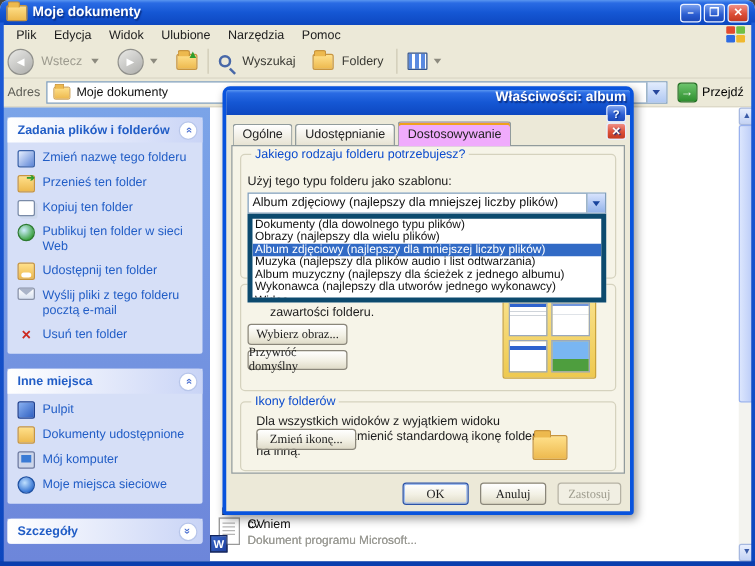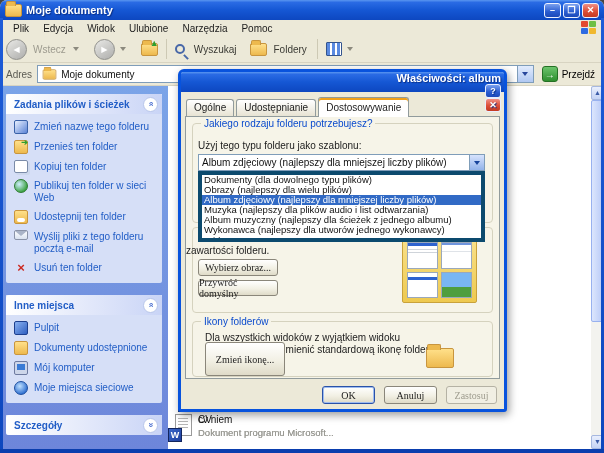--- a/index.html
+++ b/index.html
@@ -126,54 +126,54 @@
   .dlg-title{height:20px;background:linear-gradient(180deg,#5a96f0 0%,#2a6be4 12%,#1557d4 50%,#0d47c0 100%);
     display:flex;align-items:flex-end;padding:0 3px 0 6px;color:#fff;font-weight:bold;font-size:11px;
     border-radius:2px 2px 0 0;text-shadow:1px 1px 1px #0a2f86;flex-direction:column;}
   .dlg-title-text{flex:1;}
   .dlg-btn{width:16px;height:14px;border-radius:3px;margin-left:2px;border:1px solid #e8eeff;color:#fff;
     font-size:9px;line-height:12px;text-align:center;font-weight:bold;}
   .dlg-body{position:relative;height:317px;}
   .tabs{position:absolute;left:5px;top:5px;display:flex;align-items:flex-end;z-index:3;}
   .tab{height:17px;padding:2px 7px 0 7px;background:linear-gradient(180deg,#ffffff,#e7e3d3);
     border:1px solid #919b9c;border-bottom:none;border-radius:3px 3px 0 0;margin-right:2px;font-size:10px;color:#222;}
-  .tab.active{height:20px;background:#ffffff;box-shadow:inset 0 2px 0 #f0a11c;padding-top:4px;margin-bottom:-1px;}
+  .tab.active{height:20px;background:#f0abfc;box-shadow:inset 0 2px 0 #f0a11c;padding-top:4px;margin-bottom:-1px;}
   .tab-page{position:absolute;left:4px;right:4px;top:24px;height:263px;background:#f6f4e8;
     border:1px solid #919b9c;}
   .gbox{position:absolute;border:1px solid #d5d2be;border-radius:4px;}
   .glegend{position:absolute;top:-6px;left:8px;background:#f6f4e8;padding:0 3px;color:#0b4bcd;font-size:10px;}
   .g1{left:6px;right:6px;top:6px;height:100px;}
   .g2{left:6px;right:6px;top:110px;height:86px;}
   .g3{left:6px;right:6px;top:204px;height:56px;}
   .combo-label{position:absolute;left:12px;top:23px;color:#1c1c1c;}
   .combo{position:absolute;left:12px;right:14px;top:37px;height:17px;background:#fff;border:1px solid #7f9db9;
     display:flex;align-items:center;}
   .combo-value{flex:1;padding:0 3px;color:#111;white-space:nowrap;overflow:hidden;}
   .combo-btn{width:15px;height:15px;background:linear-gradient(180deg,#d7e3fd,#93b3ea);border-left:1px solid #7f9db9;
     display:flex;align-items:center;justify-content:center;}
   .combo-btn .caret{border-top-color:#17439c;}
   .droplist{position:absolute;left:12px;right:14px;top:54px;height:71px;background:#fff;
     border:4px solid #0c4a6e;z-index:6;font-size:9.5px;overflow:hidden;}
   .droplist-item{height:10.1px;line-height:10.1px;padding-left:2px;color:#111;white-space:nowrap;}
   .droplist-item.selected{background:#316ac5;color:#fff;}
-  .partial-text{position:absolute;left:0;top:128px;color:#1c1c1c;}
+  .partial-text{position:absolute;left:30px;top:128px;color:#1c1c1c;}
   .xpbtn{background:linear-gradient(180deg,#ffffff,#f2f0e4 55%,#dfdbc8);border:1px solid #8a867a;border-radius:3px;
     display:flex;align-items:center;justify-content:center;font-size:10px;color:#1c1c1c;font-family:Liberation Serif, serif;}
   .btn-choose{position:absolute;left:12px;top:142px;width:80px;height:17px;}
   .btn-restore{position:absolute;left:12px;top:163px;width:80px;height:16px;}
   .preview{position:absolute;left:216px;top:120px;width:75px;height:66px;border:1px solid #c9a23b;border-radius:2px;
     background:linear-gradient(180deg,#f9e18a,#eec94f);padding:4px;display:grid;grid-template-columns:1fr 1fr;
     grid-template-rows:1fr 1fr;gap:3px;}
   .th{background:#fff;border:1px solid #9aa8bb;}
   .th1{background:linear-gradient(180deg,#2e63cf 0 3px,#fff 3px 6px,#cfd4da 6px 7px,#fff 7px 9px,#cfd4da 9px 10px,#fff 10px);}
   .th2{background:linear-gradient(180deg,#6f95dd 0 2px,#fff 2px 8px,#dfe3e8 8px 9px,#fff 9px);}
   .th3{background:linear-gradient(180deg,#fff 0 4px,#2e63cf 4px 7px,#fff 7px);}
   .th4{background:linear-gradient(180deg,#79b6f2 0 60%,#4e9e3e 60% 100%);}
   .icons-text{position:absolute;left:12px;top:10px;width:230px;color:#1c1c1c;line-height:1.2;}
-  .btn-changeicon{position:absolute;left:12px;bottom:0;width:80px;height:34px;}
+  .btn-changeicon{position:absolute;left:12px;bottom:16px;width:80px;height:17px;}
   .big-folder{position:absolute;right:38px;bottom:8px;width:28px;height:20px;
     background:linear-gradient(180deg,#ffe08a,#edb94e);border:1px solid #c8953e;border-radius:2px;}
   .big-folder::before{content:"";position:absolute;top:-5px;left:0;width:12px;height:5px;
     background:#edb94e;border:1px solid #c8953e;border-bottom:none;border-radius:2px 2px 0 0;}
   .dlg-actions{position:absolute;top:294px;left:0;right:0;height:18px;}
   .btn-ok{position:absolute;left:141px;width:53px;height:18px;border:1px solid #2a52a8;
     box-shadow:inset 0 0 0 1px #9ebcf0;}
   .btn-cancel{position:absolute;left:203px;width:53px;height:18px;}
   .btn-apply{position:absolute;left:265px;width:51px;height:18px;color:#9e9c8e;border-color:#b5b2a4;
     background:#f1efe3;text-align:right;}
@@ -244,21 +244,21 @@
       <div class="go-icon">→</div>
       <span>Przejdź</span>
     </div>
   </div>
 
   <div class="content">
 
     <div class="sidebar">
       <div class="panel">
         <div class="panel-header">
-          <span class="panel-title">Zadania plików i ścieżek</span>
+          <span class="panel-title">Zadania plików i folderów</span>
           <div class="chev-btn">
               <span class="chev-up">»</span>
             </div>
         </div>
         <div class="panel-body">
 
             <div class="task-item">
               <span class="ic rename-icon"></span>
               <span class="task-label">Zmień nazwę tego folderu</span>
             </div>

